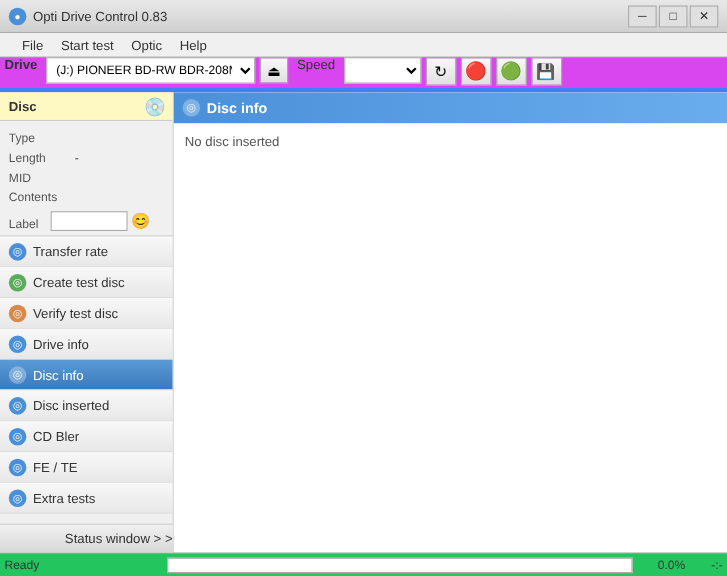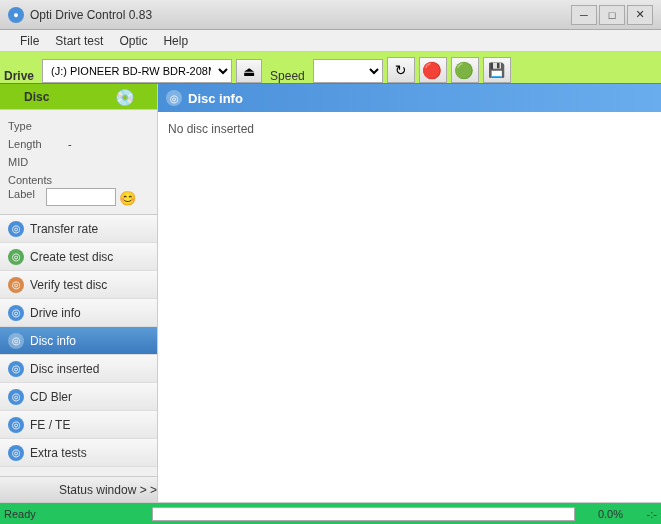--- a/index.html
+++ b/index.html
@@ -67,26 +67,26 @@
     }
     .menu-item {
       padding: 2px 8px;
       cursor: pointer;
       color: #333;
       font-size: 12px;
     }
 
     
     .toolbar {
-      background: #bef264;
+      background: #d946ef;
       height: 32px;
       display: flex;
-      align-items: flex-end;
+      align-items: flex-start;
       padding: 0 4px;
-      border-bottom: 1px solid #3b82f6;
+      border-bottom: 4px solid #3b82f6;
       gap: 4px;
     }
     .toolbar-label {
       font-weight: bold;
       margin-right: 4px;
       color: #333;
       font-size: 12px;
     }
     .toolbar-select {
       height: 24px;
@@ -142,22 +142,22 @@
     .sidebar {
       width: 158px;
       background: #f0f0f0;
       border-right: 1px solid #ccc;
       display: flex;
       flex-direction: column;
       flex-shrink: 0;
     }
 
     .sidebar-disc-header {
-      background: #84cc16;
-      padding: 4px 24px;
+      background: #fef9c3;
+      padding: 4px 8px;
       display: flex;
       align-items: center;
       justify-content: space-between;
       border-bottom: 1px solid #ccc;
       height: 26px;
     }
     .sidebar-disc-label {
       font-weight: bold;
       font-size: 12px;
       color: #333;
@@ -181,21 +181,21 @@
       color: #555;
       width: 60px;
       font-size: 11px;
     }
     .disc-info-val {
       color: #333;
       font-size: 11px;
     }
     .label-row {
       display: flex;
-      align-items: flex-start;
+      align-items: flex-end;
       height: 22px;
       margin-top: 2px;
     }
     .label-key {
       color: #555;
       font-size: 11px;
       width: 38px;
     }
     .label-input {
       height: 18px;

